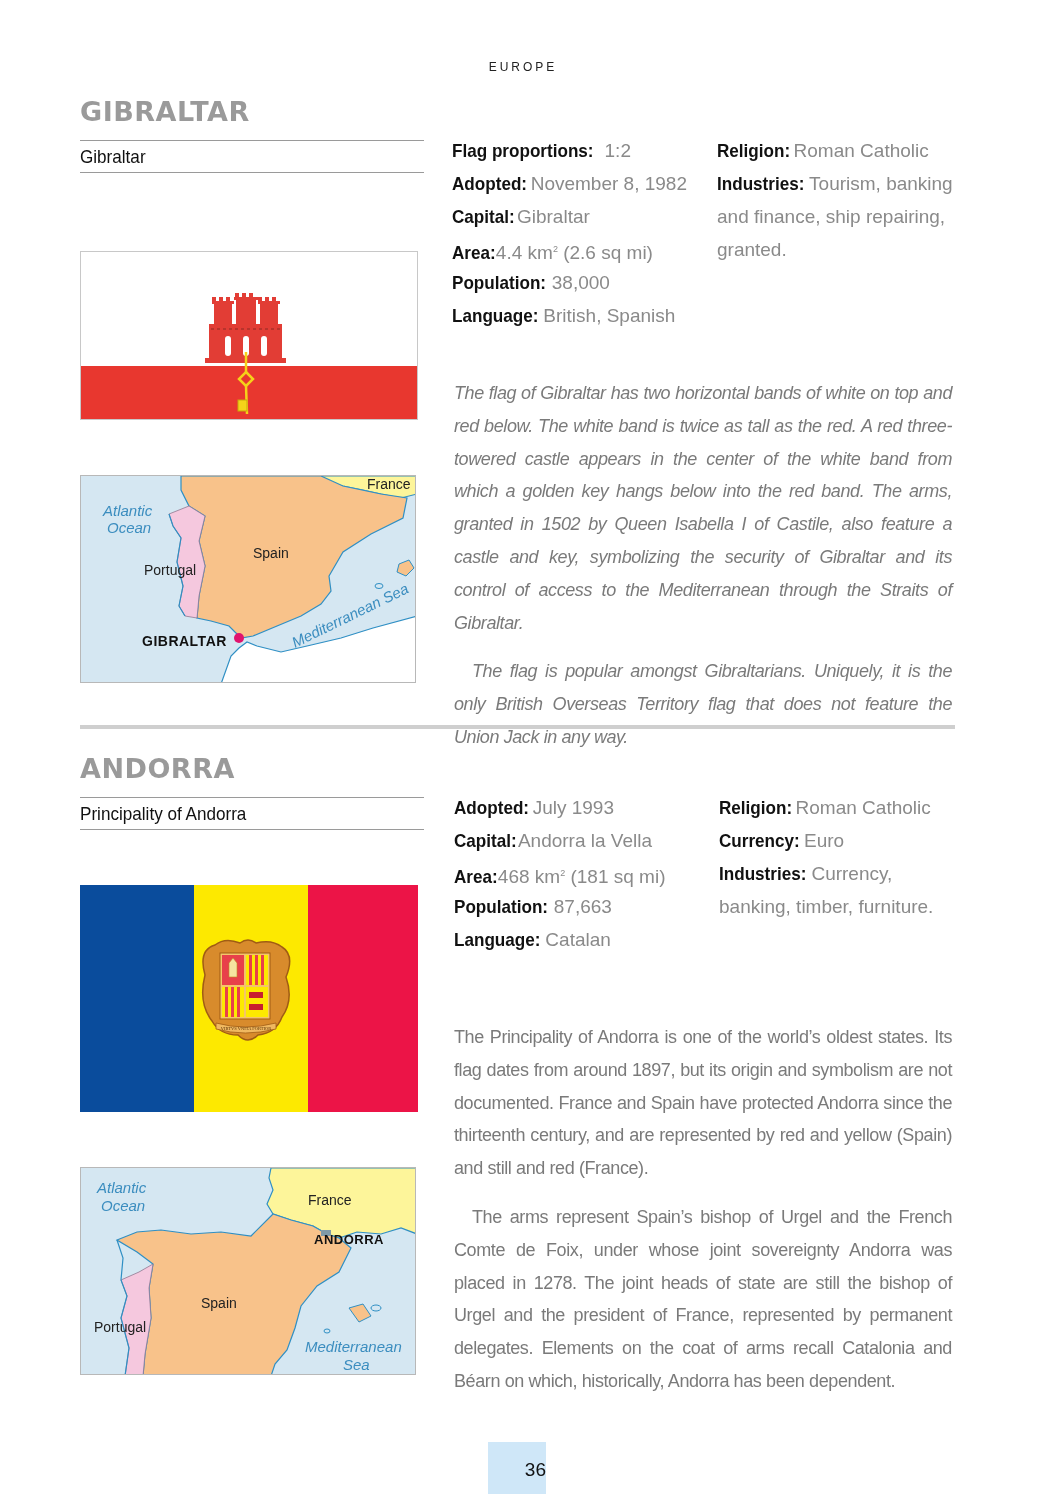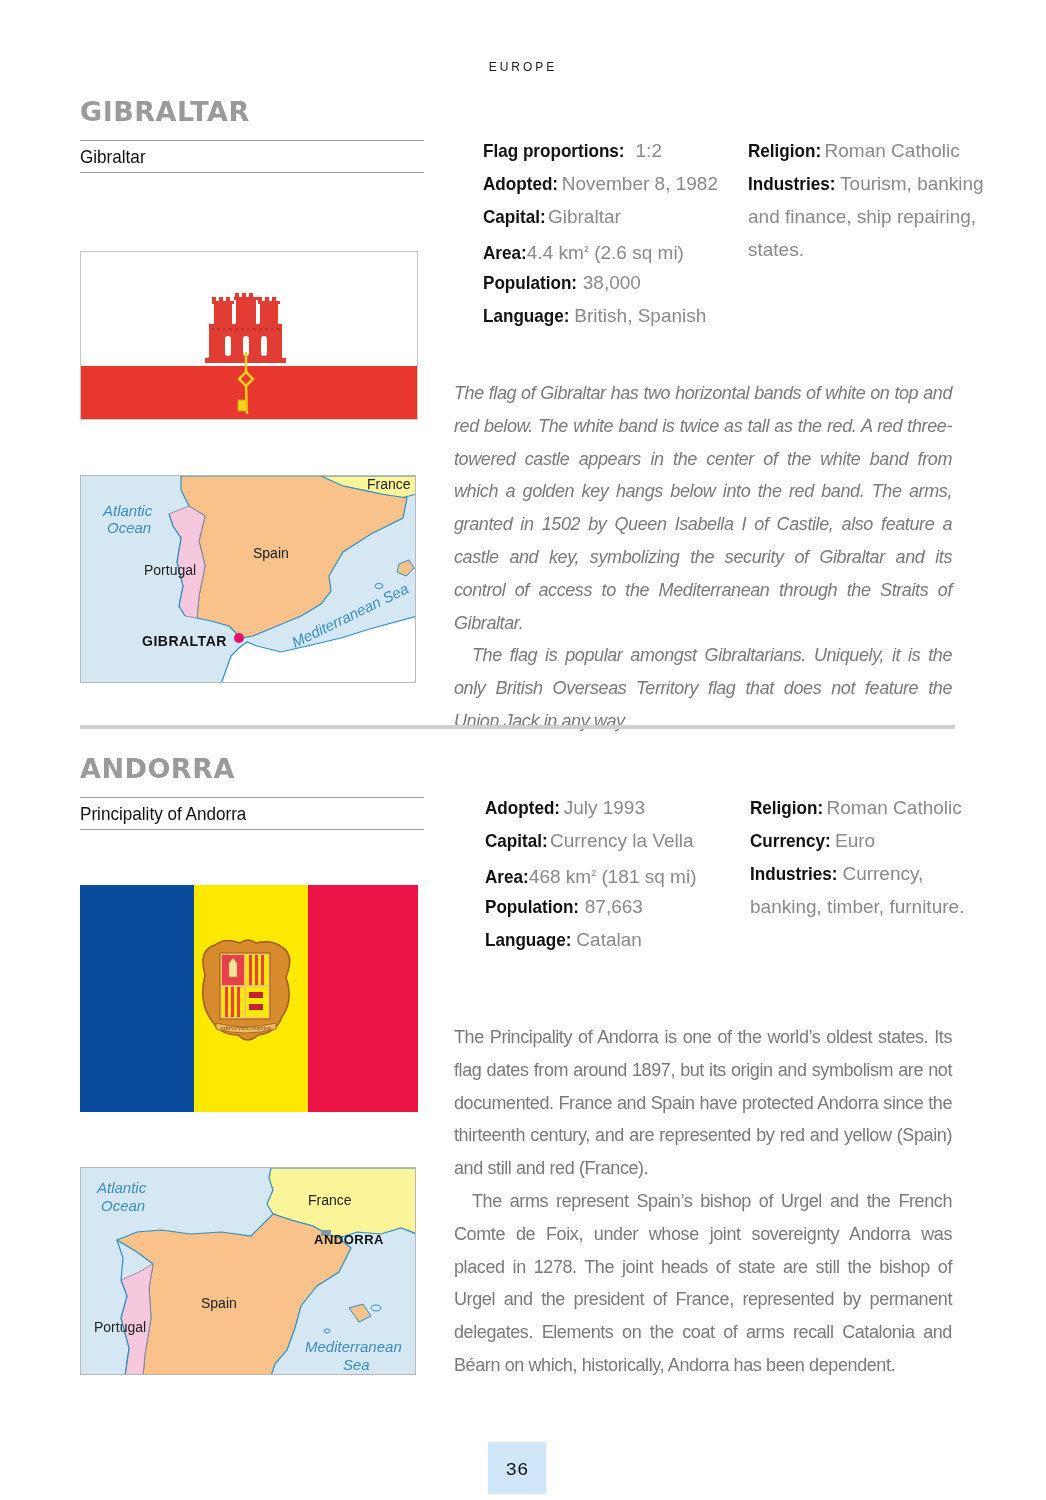--- a/index.html
+++ b/index.html
@@ -19,43 +19,43 @@
     .official-name {
       position: absolute; left: 80px; width: 344px;
       border-top: 1px solid #9a9a9a; border-bottom: 1px solid #9a9a9a;
       height: 33px; line-height: 31px;
       font-family: "Liberation Sans", sans-serif; font-size: 19px; color: #111;
       transform-origin: left center;
     }
     .official-name span { display: inline-block; transform: scaleX(0.9); transform-origin: left center; }
 
     .facts { position: absolute; font-family: "Liberation Sans", sans-serif; font-size: 19px; }
-    .fact { height: 33px; line-height: 33px; white-space: nowrap; margin-left: 31px; }
+    .fact { height: 33px; line-height: 33px; white-space: nowrap; }
     .fact .k { font-weight: bold; color: #111; display: inline-block; transform: scaleX(0.9); transform-origin: left center; margin-right: -10px; }
     .fact .v { color: #8a8a8a; font-weight: normal; }
     .fact .v sup { font-size: 9px; vertical-align: 7px; }
     .fact.cont .v { display: block; }
 
     .body-text {
       position: absolute; width: 498px;
       font-family: "Liberation Sans", sans-serif; font-size: 18px; line-height: 32.8px;
       color: #7a7a7a; text-align: justify; letter-spacing: -0.4px;
     }
     .body-text p { margin: 0; }
-    .body-text p + p { text-indent: 18px; }
+    .body-text p + p { text-indent: 18px; margin-top: 16px; }
 
     .flag { position: absolute; left: 80px; width: 338px; overflow: hidden; border: 1px solid #c8c8c8; }
     .map { position: absolute; left: 80px; width: 336px; height: 208px; overflow: hidden; border: 1px solid #b8b8b8; background: #d5e7f2; }
 
     .divider { position: absolute; left: 80px; top: 725px; width: 875px; height: 4px; background: #cfcfcf; }
 
     .page-number {
       position: absolute; left: 488px; top: 1442px; width: 58px; height: 52px;
-      background: #cfe7f8; text-align: center; line-height: 56px;
-      font-family: Liberation Mono, monospace; font-size: 19px; color: #111;
+      background: #cfe7f8; text-align: right; line-height: 56px;
+      font-family: Liberation Sans, sans-serif; font-size: 19px; color: #111;
     }
     .map-label { font-family: "Liberation Sans", sans-serif; }
   </style>
 </head>
 <body>
 
 <div class="running-head">EUROPE</div>
 
 <div>
   <div class="country-title" style="top:96px;">GIBRALTAR</div>
@@ -69,21 +69,21 @@
     <div class="fact"><span class="k">Population:</span> <span class="v">38,000</span></div>
     <div class="fact"><span class="k">Language:</span> <span class="v">British, Spanish</span></div>
   </div>
   <div class="facts" style="left:717px; top:134px;">
     <div class="fact"><span class="k">Religion:</span> <span class="v">Roman Catholic</span></div>
     <div class="fact"><span class="k">Industries:</span> <span class="v">Tourism, banking</span></div>
     <div class="fact cont">
         <span class="v">and finance, ship repairing,</span>
       </div>
     <div class="fact cont">
-        <span class="v">states.</span>
+        <span class="v">granted.</span>
       </div>
   </div>
 
   <div class="flag" style="top:251px; height:169px;">
     <svg width="338" height="169" viewBox="0 0 338 169">
       <rect x="0" y="0" width="338" height="114" fill="#ffffff"></rect>
       <rect x="0" y="114" width="338" height="55" fill="#e8372f"></rect>
 
       <g fill="#e23d35">
         <rect x="124" y="106" width="81" height="5"></rect>
@@ -157,21 +157,21 @@
 </div>
 
 <div class="divider"></div>
 
 <div>
   <div class="country-title" style="top:753px;">ANDORRA</div>
   <div class="official-name" style="top:797px;"><span>Principality of Andorra</span></div>
 
   <div class="facts" style="left:454px; top:791px;">
     <div class="fact"><span class="k">Adopted:</span> <span class="v">July 1993</span></div>
-    <div class="fact"><span class="k">Capital:</span> <span class="v">Currency la Vella</span></div>
+    <div class="fact"><span class="k">Capital:</span> <span class="v">Andorra la Vella</span></div>
     <div class="fact"><span class="k">Area:</span> <span class="v"><span>468 km</span><sup>2</sup><span> (181 sq mi)</span></span></div>
     <div class="fact"><span class="k">Population:</span> <span class="v">87,663</span></div>
     <div class="fact"><span class="k">Language:</span> <span class="v">Catalan</span></div>
   </div>
   <div class="facts" style="left:719px; top:791px;">
     <div class="fact"><span class="k">Religion:</span> <span class="v">Roman Catholic</span></div>
     <div class="fact"><span class="k">Currency:</span> <span class="v">Euro</span></div>
     <div class="fact"><span class="k">Industries:</span> <span class="v">Currency,</span></div>
     <div class="fact cont">
         <span class="v">banking, timber, furniture.</span>

